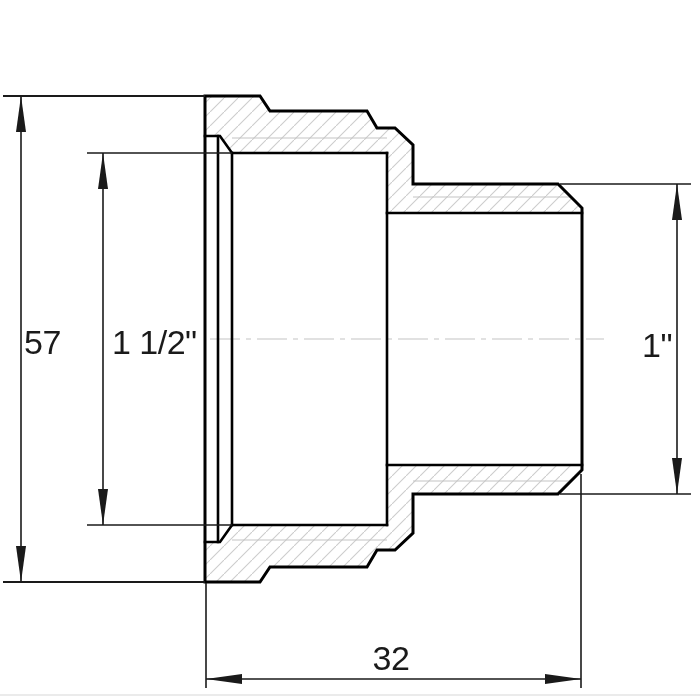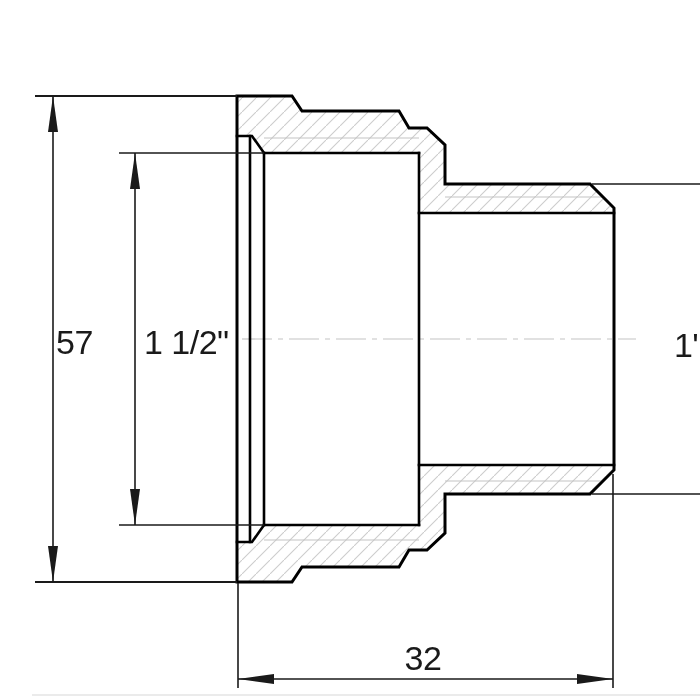--- a/index.html
+++ b/index.html
@@ -8,21 +8,20 @@
     background: #ffffff;
     width: 700px;
     height: 700px;
     overflow: hidden;
   }
   .stage {
     position: relative;
     width: 612px;
     height: 700px;
     background: var(--bg, #ffffff);
-    padding-left: 32px;
   }
   svg { display: block; }
 
   .outline {
     stroke: var(--outline, #000000);
     stroke-width: 3;
     fill: none;
     stroke-linecap: square;
     stroke-linejoin: miter;
   }

